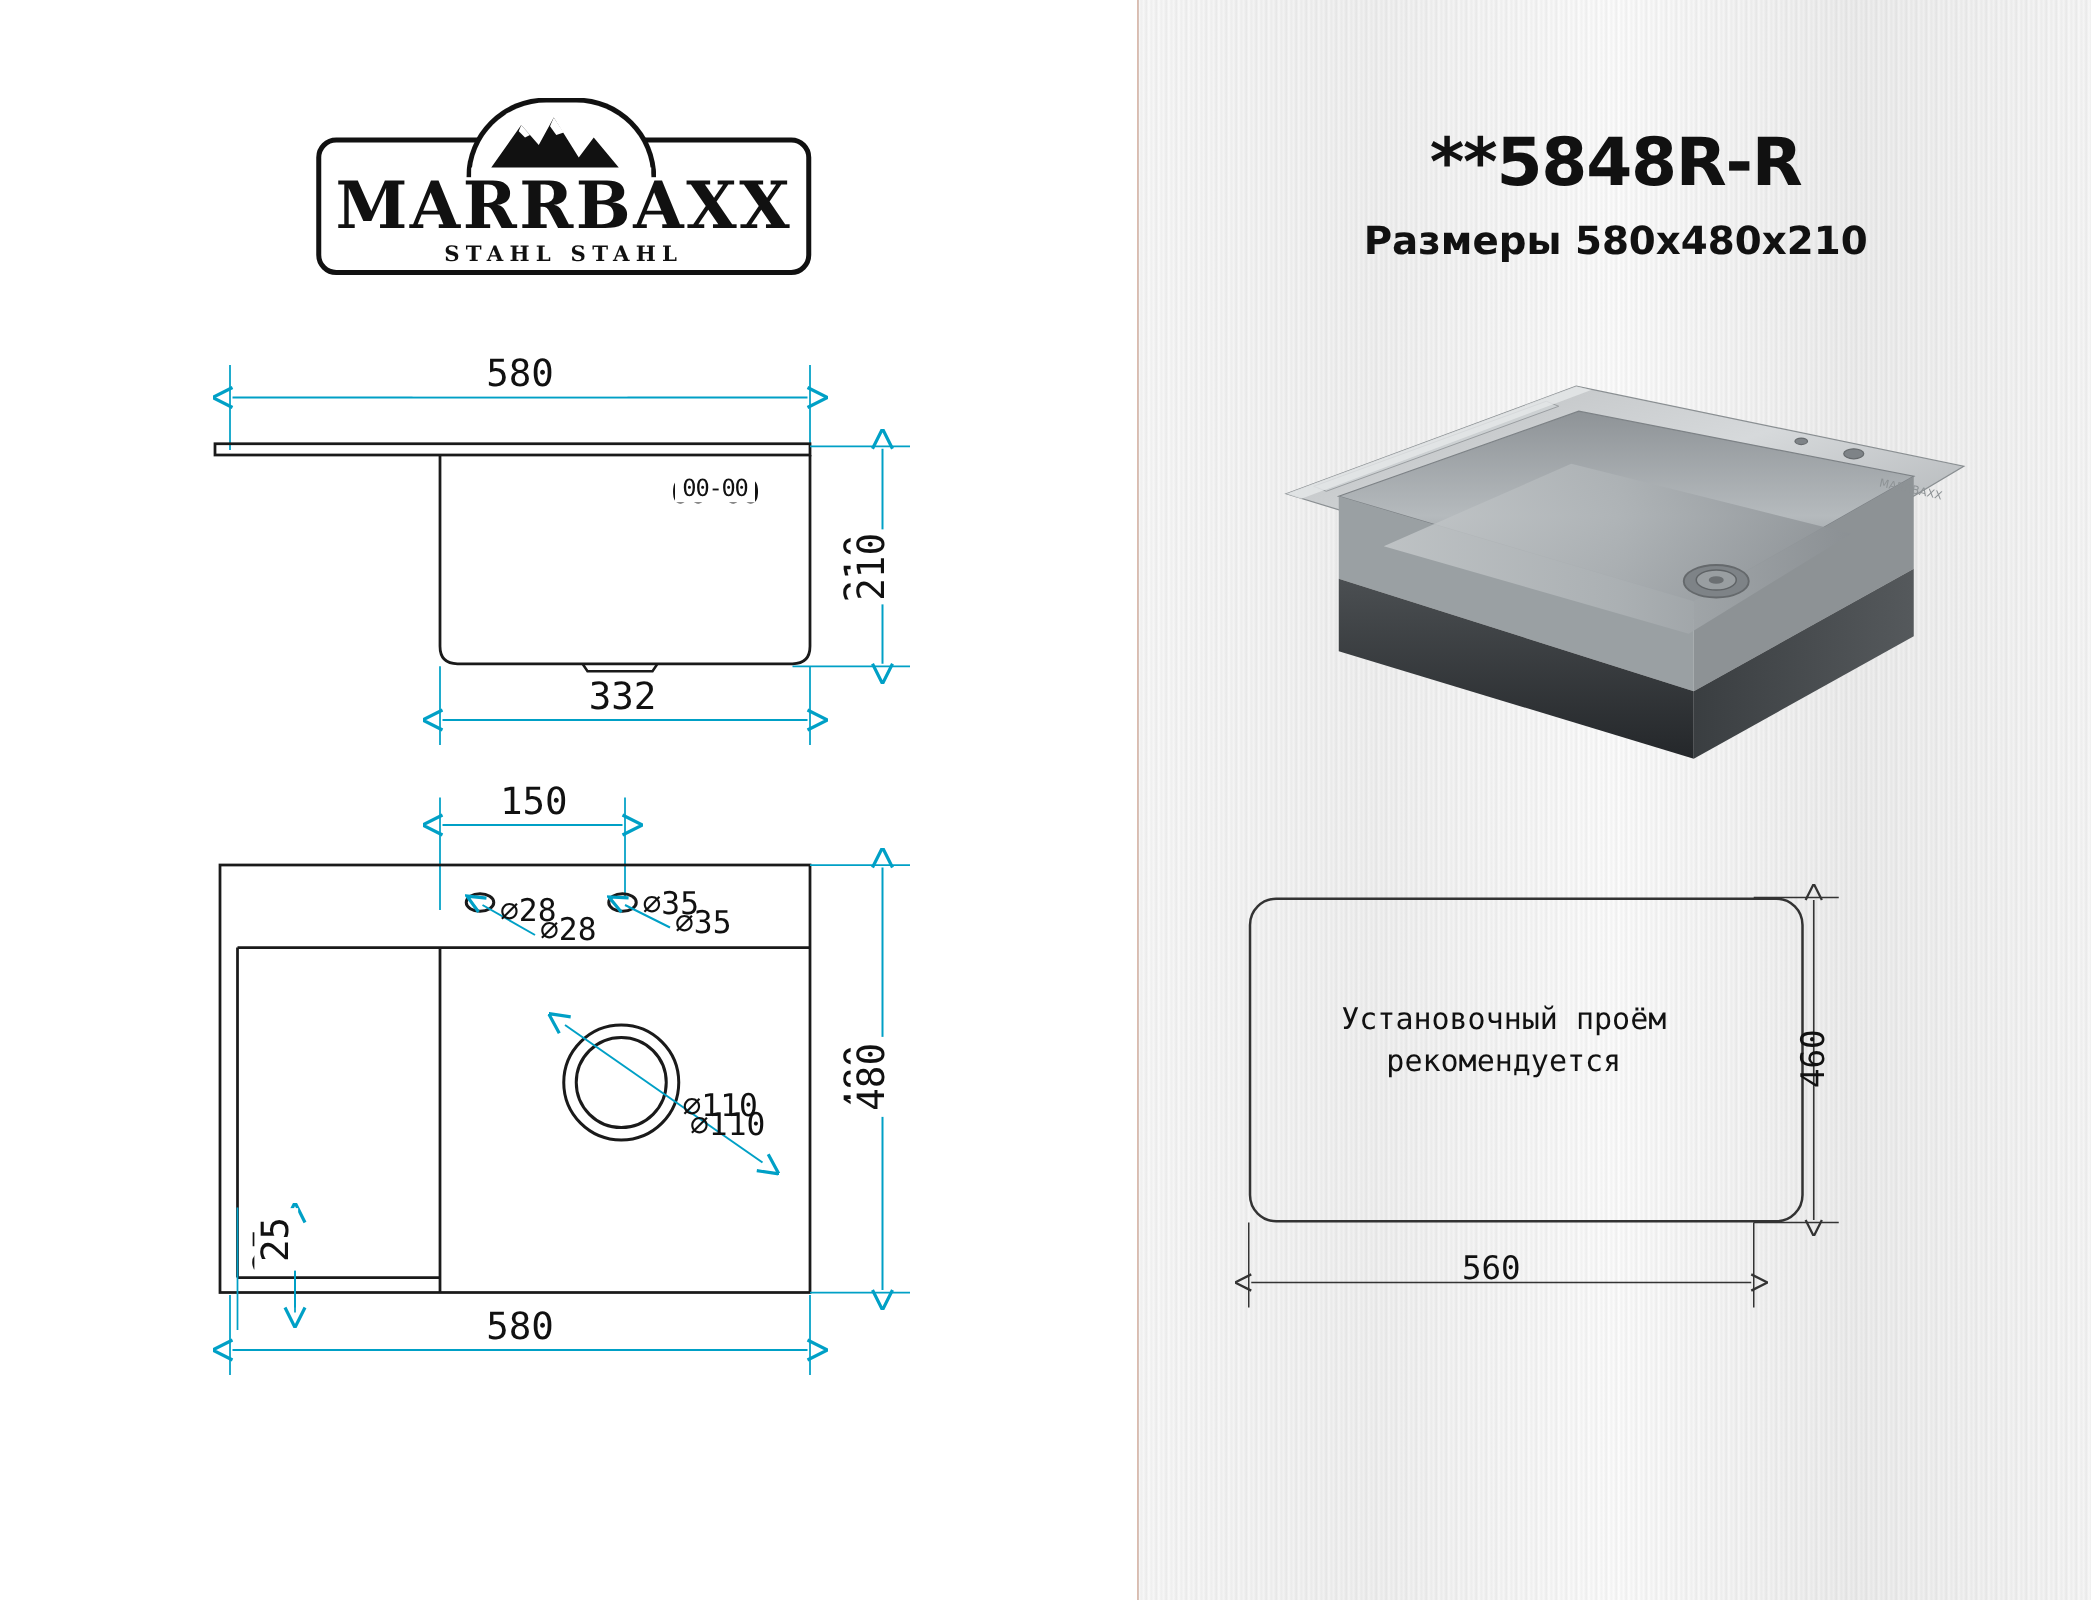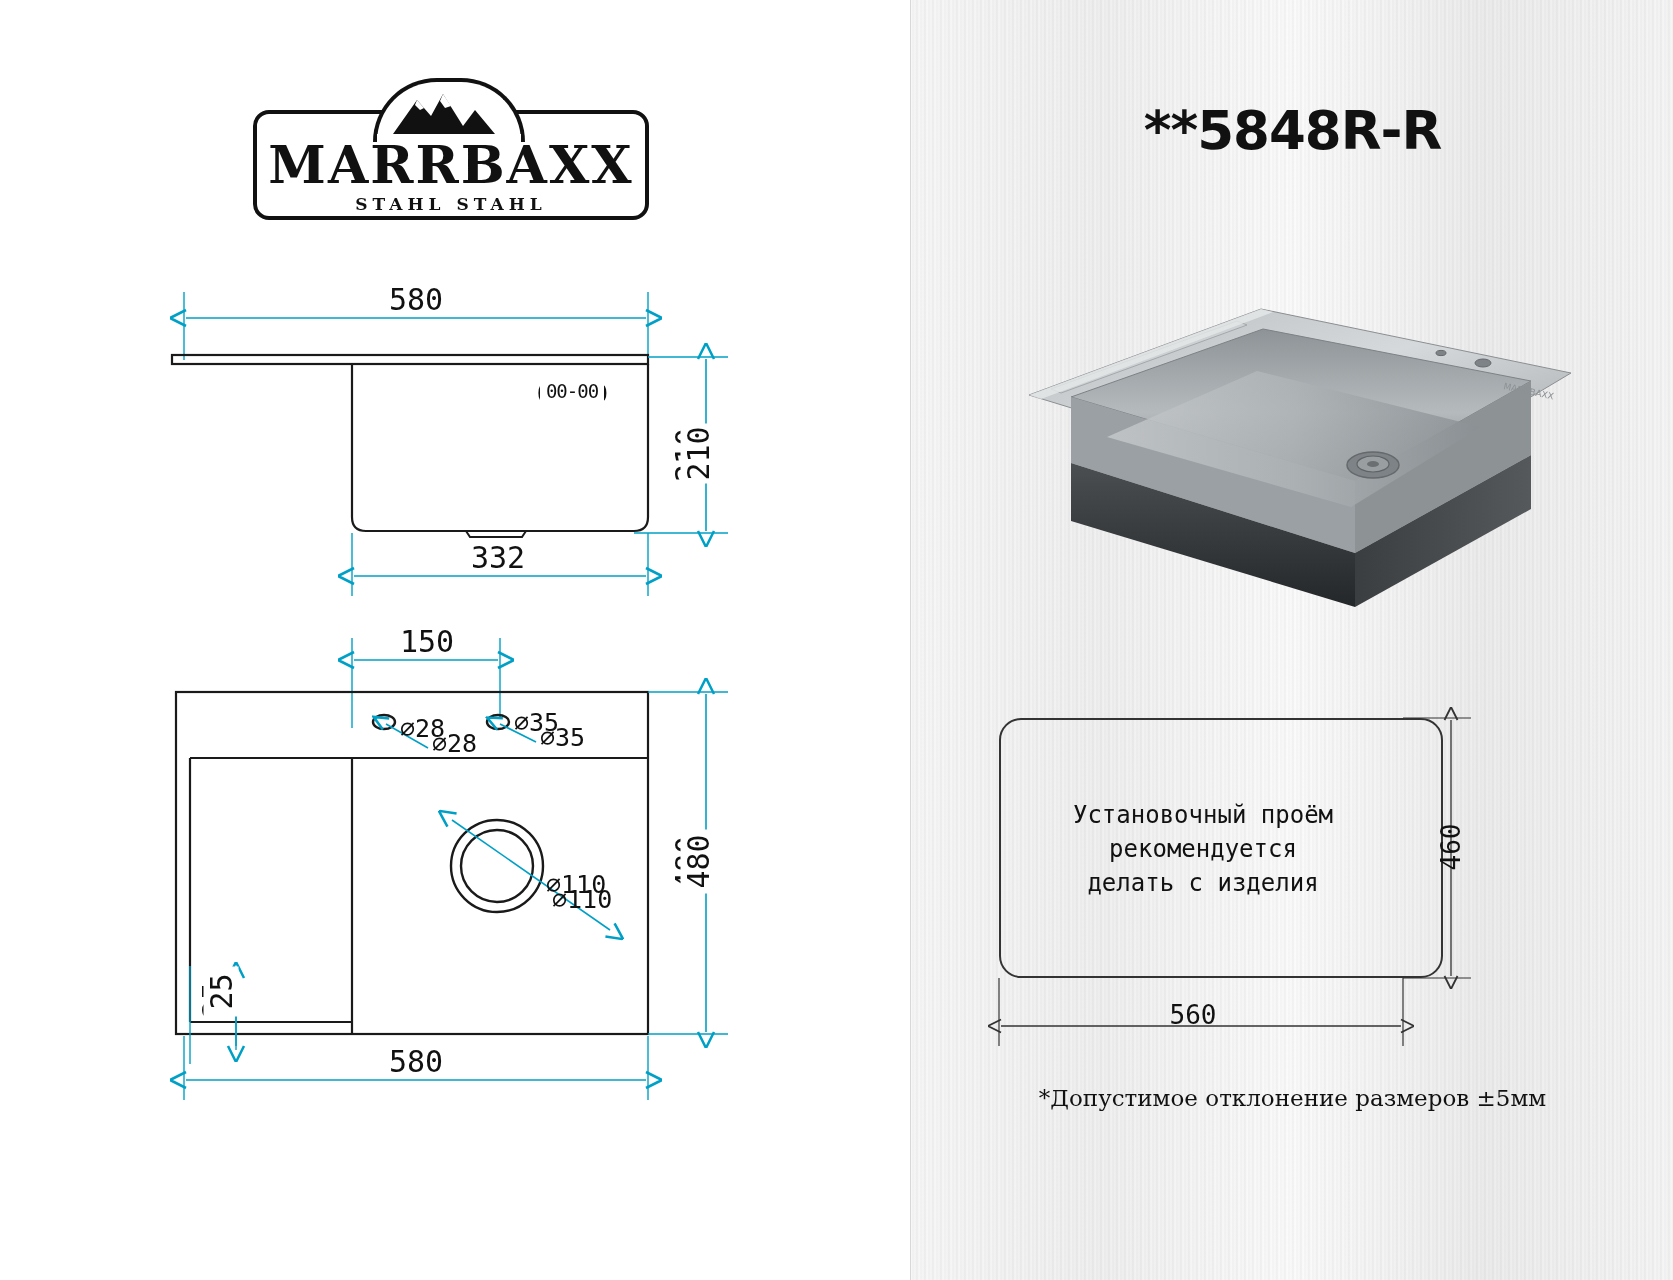--- a/index.html
+++ b/index.html
@@ -344,20 +344,21 @@
     <div style="position:absolute;left:514px;top:708px;width:84px;text-align:left;font-family:'DejaVu Sans Mono',monospace;font-size:25px;color:#111;">⌀35</div>
     <div style="position:absolute;left:546px;top:870px;width:110px;text-align:left;font-family:'DejaVu Sans Mono',monospace;font-size:25px;color:#111;">⌀110</div>
     <div style="position:absolute;left:666px;top:844px;width:64px;text-align:center;font-family:'DejaVu Sans Mono',monospace;font-size:30px;color:#111;transform:rotate(-90deg);background:#fff;">480</div>
     <div style="position:absolute;left:196px;top:974px;width:50px;text-align:center;font-family:'DejaVu Sans Mono',monospace;font-size:30px;color:#111;transform:rotate(-90deg);background:#fff;">25</div>
     <div style="position:absolute;left:330px;top:1044px;width:172px;text-align:center;font-family:'DejaVu Sans Mono',monospace;font-size:30px;color:#111;background:#fff;">580</div>
   </div>
 
   <div class="right-panel">
 
     <div class="model-title">**5848R-R</div>
+    <div class="model-sizes">Размеры 580х480х210</div>
 
     <svg class="photo" viewBox="0 0 570 340">
       <defs>
         <linearGradient id="deckG" x1="0" y1="0" x2="1" y2="1">
           <stop offset="0%" stop-color="#b9bcbe"></stop>
           <stop offset="45%" stop-color="#d6d9db"></stop>
           <stop offset="100%" stop-color="#9ea2a5"></stop>
         </linearGradient>
         <linearGradient id="innerG" x1="0" y1="0" x2="0" y2="1">
           <stop offset="0%" stop-color="#8e9397"></stop>
@@ -403,21 +404,20 @@
 
       <text x="492" y="104" font-family="'DejaVu Sans', sans-serif" font-size="9" fill="#8d9295" transform="rotate(12 492 104)">MARRBAXX</text>
 
       <polygon points="18,110 250,24 262,27 30,114" fill="#e6e9ea" opacity="0.8"></polygon>
     </svg>
 
     <div class="install-box">
       <div class="install-text">
         <div>Установочный проём</div>
         <div>рекомендуется</div>
-        <div>делать с изделия</div>
       </div>
     </div>
 
     <svg class="right-dims" viewBox="0 0 763 1280">
       <defs>
         <marker id="rArrL" markerWidth="12" markerHeight="12" refX="10" refY="6" orient="auto">
           <path d="M10,1 L0,6 L10,11" fill="none" stroke="#333" stroke-width="1.4"></path>
         </marker>
         <marker id="rArrR" markerWidth="12" markerHeight="12" refX="2" refY="6" orient="auto">
           <path d="M2,1 L12,6 L2,11" fill="none" stroke="#333" stroke-width="1.4"></path>
@@ -429,15 +429,14 @@
       <line x1="540" y1="720" x2="540" y2="976" stroke="#333" stroke-width="1.3" marker-start="url(#rArrL)" marker-end="url(#rArrR)"></line>
 
       <line x1="88" y1="978" x2="88" y2="1046" stroke="#333" stroke-width="1.2"></line>
       <line x1="492" y1="978" x2="492" y2="1046" stroke="#333" stroke-width="1.2"></line>
       <line x1="90" y1="1026" x2="490" y2="1026" stroke="#333" stroke-width="1.3" marker-start="url(#rArrL)" marker-end="url(#rArrR)"></line>
     </svg>
 
     <div style="position:absolute;left:512px;top:832px;width:56px;text-align:center;font-family:'DejaVu Sans Mono',monospace;font-size:26px;color:#111;transform:rotate(-90deg);">460</div>
     <div style="position:absolute;left:244px;top:1000px;width:76px;text-align:center;font-family:'DejaVu Sans Mono',monospace;font-size:26px;color:#111;">560</div>
 
-    <div class="note">*Допустимое отклонение размеров ±5мм</div>
   </div>
 </div>
 
 </body></html>

